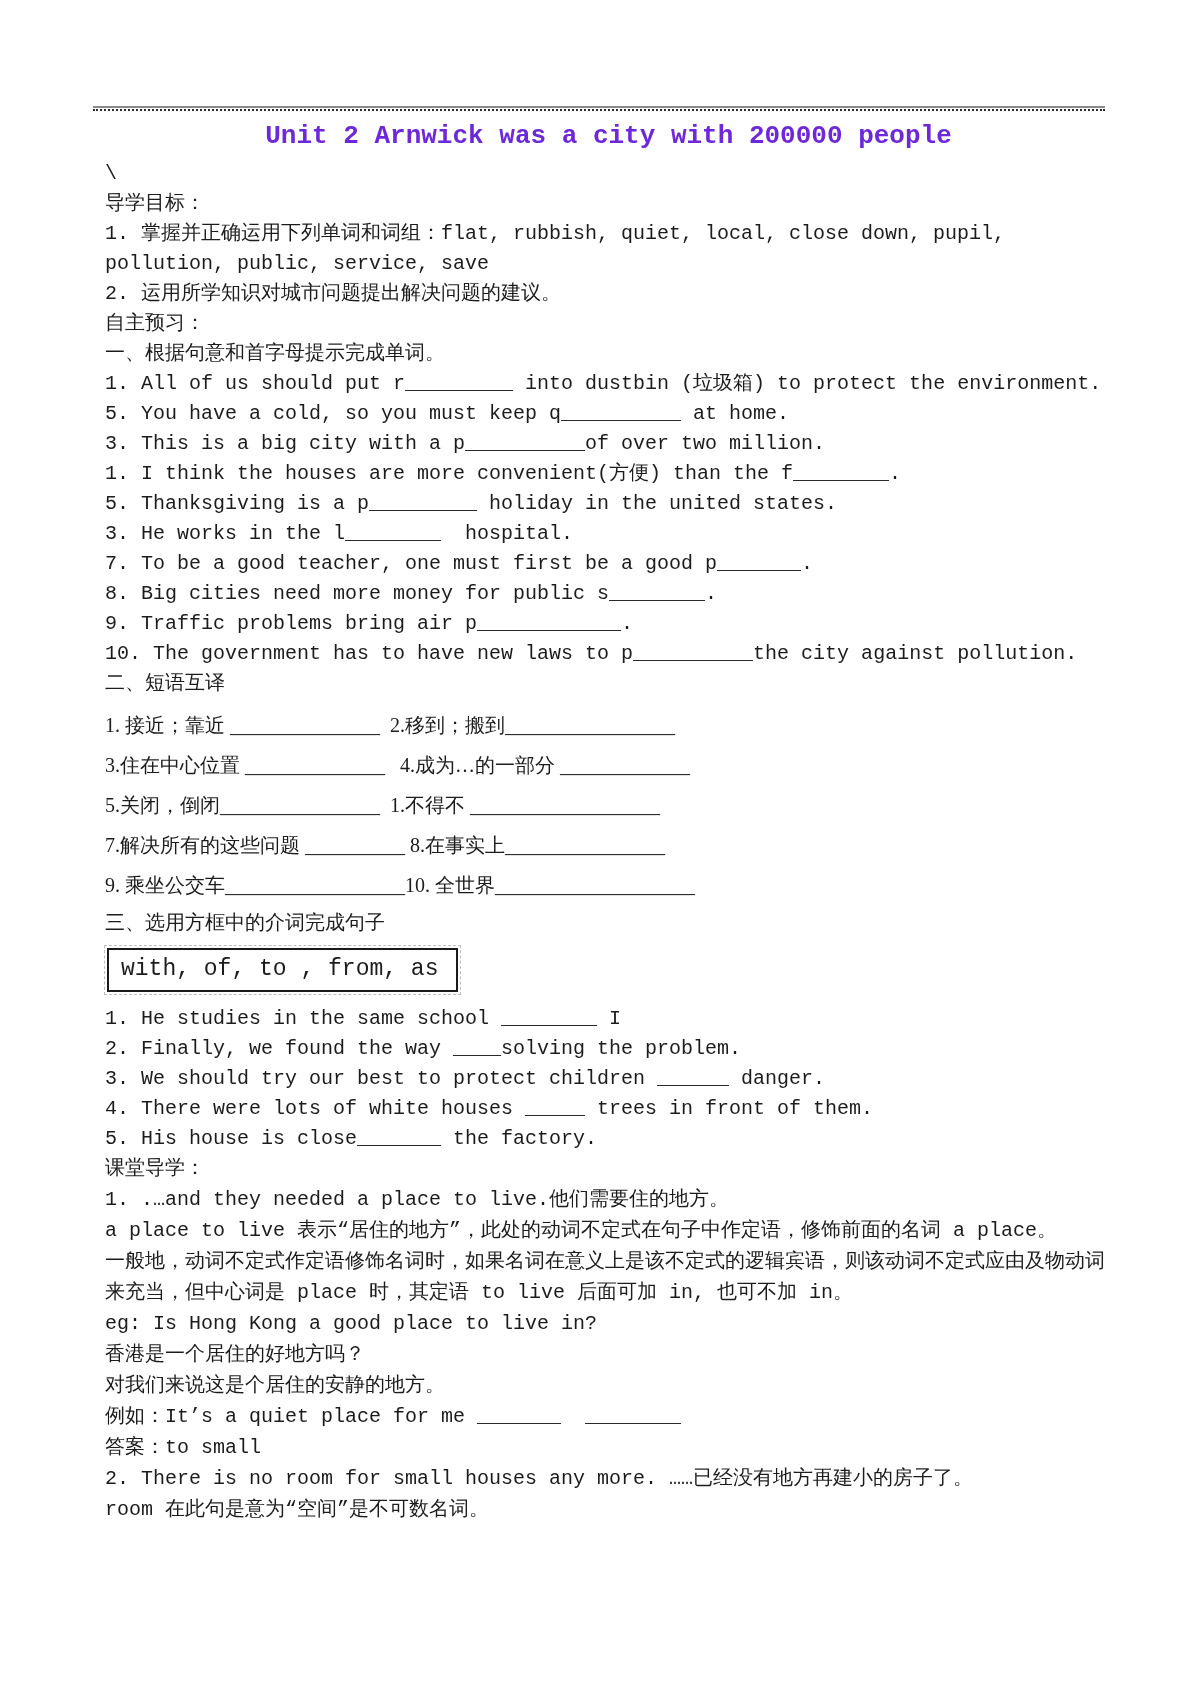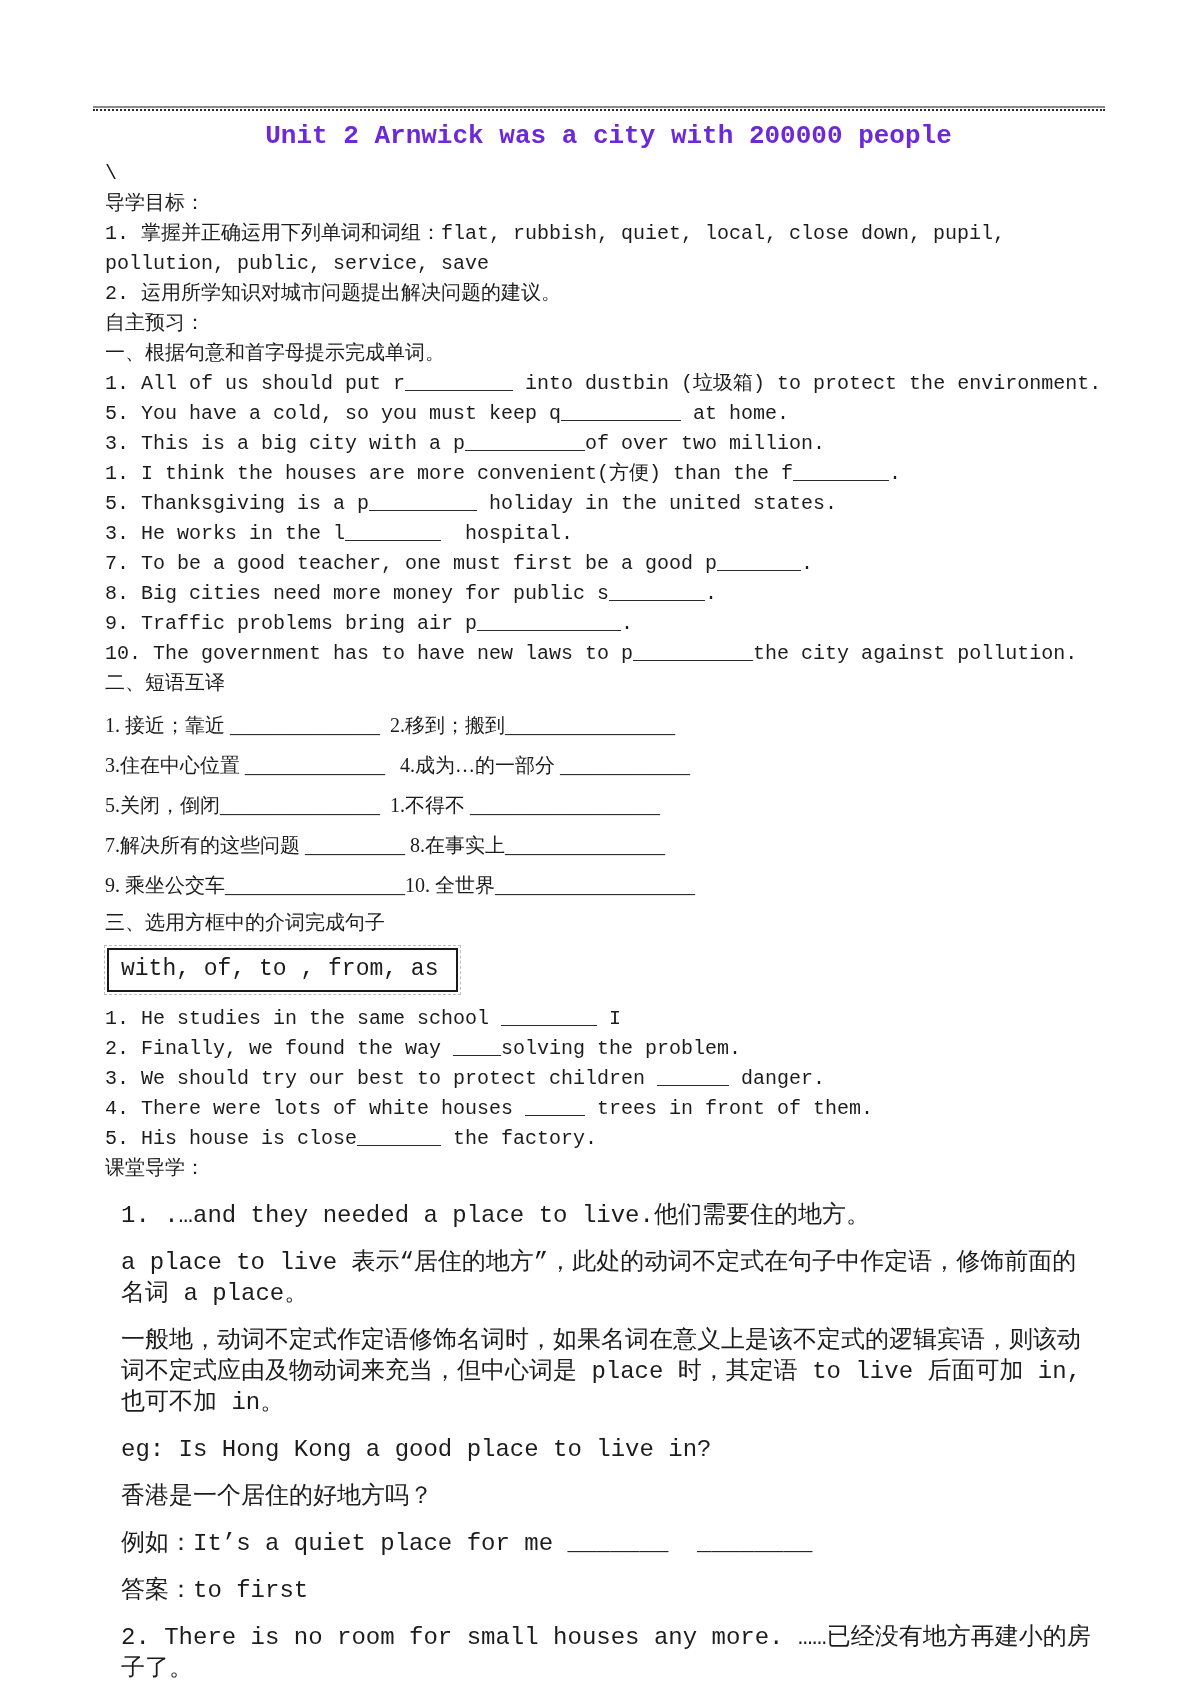--- a/index.html
+++ b/index.html
@@ -53,22 +53,22 @@
     margin: 9px 0 12px 2px;
     border: 2px solid #1a1a1a;
     outline: 1px dashed #bdbdbd;
     outline-offset: 2px;
     padding: 4px 18px 6px 12px;
     font-family: Liberation Mono, monospace;
     font-size: 23px;
     line-height: 30px;
   }
   .lesson p {
-    margin: 16px;
-    font-size: 24px;
+    margin: 0;
+    font-size: 20px;
     line-height: 31px;
     white-space: pre-wrap;
     word-break: break-word;
   }
 </style>
 </head>
 <body>
 
 <div class="doc">
 
@@ -117,19 +117,20 @@
   <div class="ln">4. There were lots of white houses _____ trees in front of them.</div>
   <div class="ln">5. His house is close_______ the factory.</div>
 
   <div class="lesson">
     <div class="ln">课堂导学：</div>
     <p>1. .…and they needed a place to live.他们需要住的地方。</p>
     <p>a place to live 表示“居住的地方”，此处的动词不定式在句子中作定语，修饰前面的名词 a place。</p>
     <p>一般地，动词不定式作定语修饰名词时，如果名词在意义上是该不定式的逻辑宾语，则该动词不定式应由及物动词来充当，但中心词是 place 时，其定语 to live 后面可加 in, 也可不加 in。</p>
     <p>eg: Is Hong Kong a good place to live in?</p>
     <p>香港是一个居住的好地方吗？</p>
+    <p>对我们来说这是个居住的安静的地方。</p>
     <p>例如：It’s a quiet place for me _______  ________</p>
-    <p>答案：to first</p>
+    <p>答案：to small</p>
     <p>2. There is no room for small houses any more. ……已经没有地方再建小的房子了。</p>
     <p>room 在此句是意为“空间”是不可数名词。</p>
   </div>
 
 </div>
 
 </body></html>

